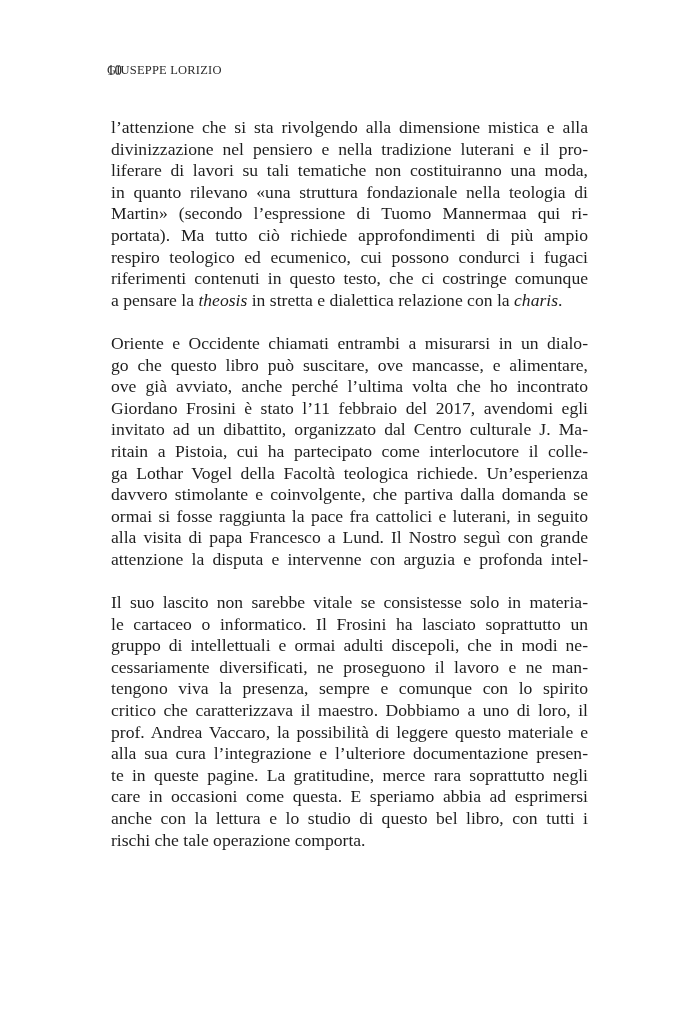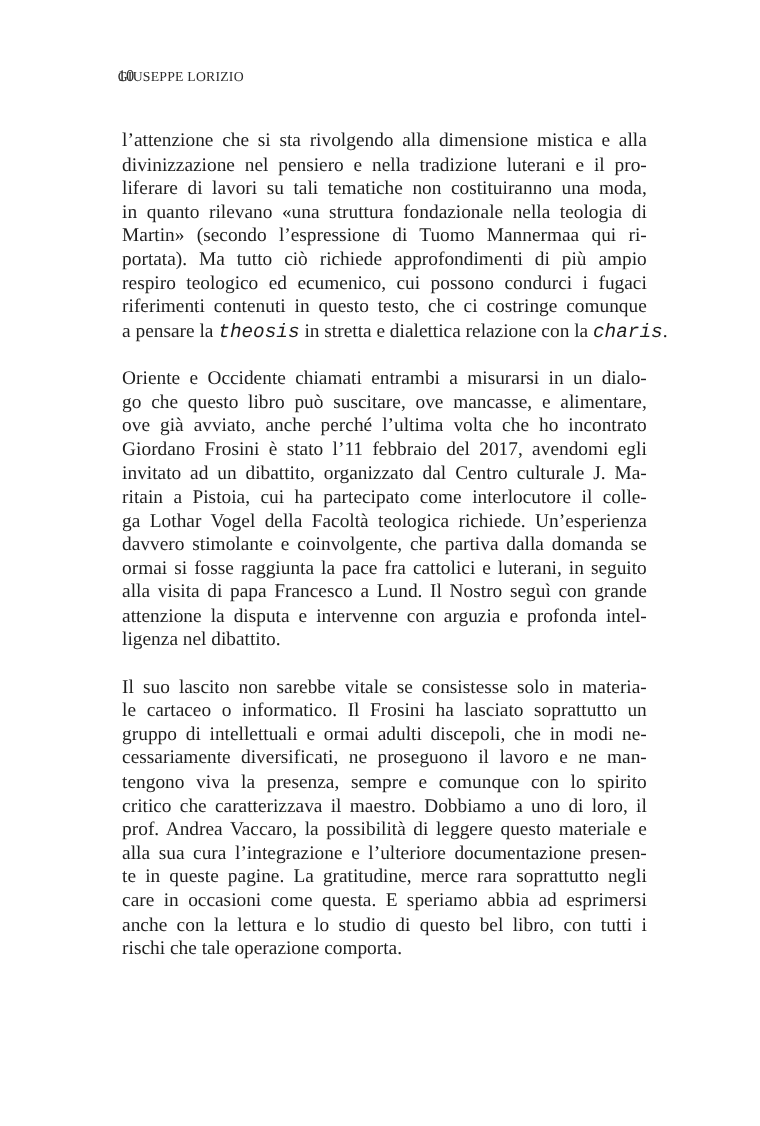--- a/index.html
+++ b/index.html
@@ -8,21 +8,21 @@
   .running-head { position: absolute; top: 62px; left: 107px; width: 485px; height: 20px;
     font-family: "Liberation Serif", "DejaVu Serif", serif; color: #2a2a2a; }
   .folio { position: absolute; left: 0; top: 0; font-size: 15px; }
   .author { position: absolute; left: 0; right: 0; top: 1px; text-align: left; font-size: 12.5px; letter-spacing: 0.2px; }
   .body-text { position: absolute; left: 107px; top: 113px; width: 485px;
     font-family: "Liberation Serif", "DejaVu Serif", serif; font-size: 17.6px; line-height: 21.6px; color: #1e1e1e; }
   .para { margin: 4px; }
   .para + .para { margin-top: 21.6px; }
   .line { display: block; text-align: justify; text-align-last: justify; white-space: nowrap; height: 21.6px; }
   .line.last { text-align-last: left; }
-  em { font-style: italic; font-family: Liberation Mono, monospace; }
+  em { font-style: italic; }
 </style>
 </head>
 <body>
 
 <div class="page">
   <div class="running-head">
     <span class="folio">10</span>
     <span class="author">GIUSEPPE LORIZIO</span>
   </div>
   <div class="body-text" id="body-text">
@@ -42,21 +42,20 @@
         <span class="line"><span>go che questo libro può suscitare, ove mancasse, e alimentare,</span></span>
         <span class="line"><span>ove già avviato, anche perché l’ultima volta che ho incontrato</span></span>
         <span class="line"><span>Giordano Frosini è stato l’11 febbraio del 2017, avendomi egli</span></span>
         <span class="line"><span>invitato ad un dibattito, organizzato dal Centro culturale J. Ma-</span></span>
         <span class="line"><span>ritain a Pistoia, cui ha partecipato come interlocutore il colle-</span></span>
         <span class="line"><span>ga Lothar Vogel della Facoltà teologica richiede. Un’esperienza</span></span>
         <span class="line"><span>davvero stimolante e coinvolgente, che partiva dalla domanda se</span></span>
         <span class="line"><span>ormai si fosse raggiunta la pace fra cattolici e luterani, in seguito</span></span>
         <span class="line"><span>alla visita di papa Francesco a Lund. Il Nostro seguì con grande</span></span>
         <span class="line"><span>attenzione la disputa e intervenne con arguzia e profonda intel-</span></span>
-        <span class="line last"><span>ligenza nel dibattito.</span></span>
       </div>
       <div class="para">
         <span class="line"><span>Il suo lascito non sarebbe vitale se consistesse solo in materia-</span></span>
         <span class="line"><span>le cartaceo o informatico. Il Frosini ha lasciato soprattutto un</span></span>
         <span class="line"><span>gruppo di intellettuali e ormai adulti discepoli, che in modi ne-</span></span>
         <span class="line"><span>cessariamente diversificati, ne proseguono il lavoro e ne man-</span></span>
         <span class="line"><span>tengono viva la presenza, sempre e comunque con lo spirito</span></span>
         <span class="line"><span>critico che caratterizzava il maestro. Dobbiamo a uno di loro, il</span></span>
         <span class="line"><span>prof. Andrea Vaccaro, la possibilità di leggere questo materiale e</span></span>
         <span class="line"><span>alla sua cura l’integrazione e l’ulteriore documentazione presen-</span></span>

